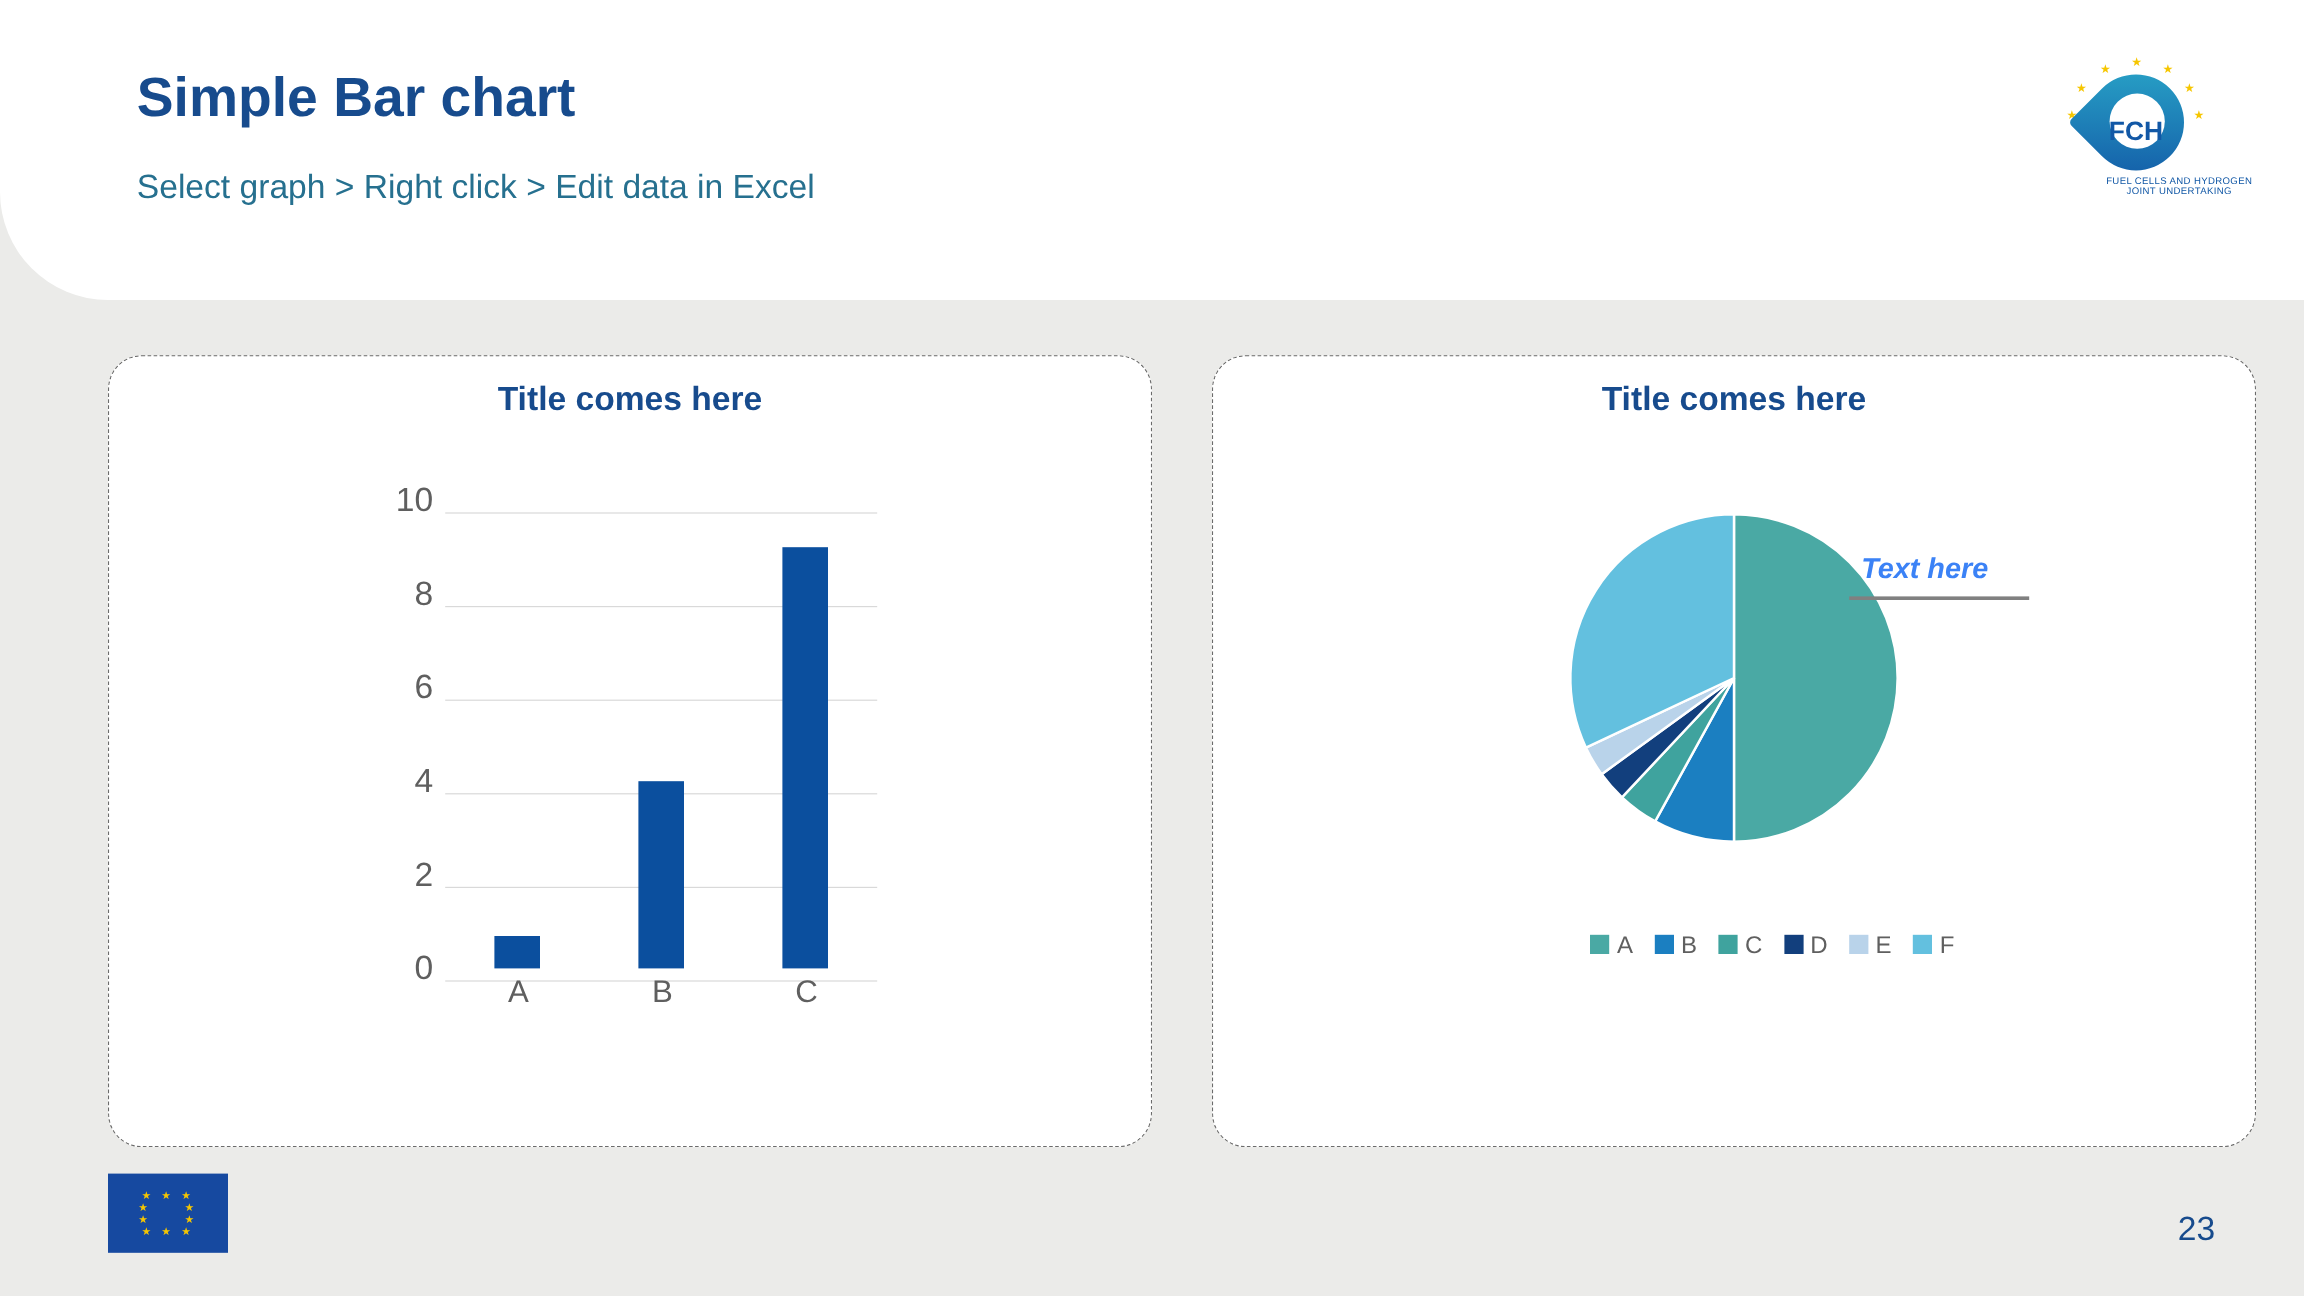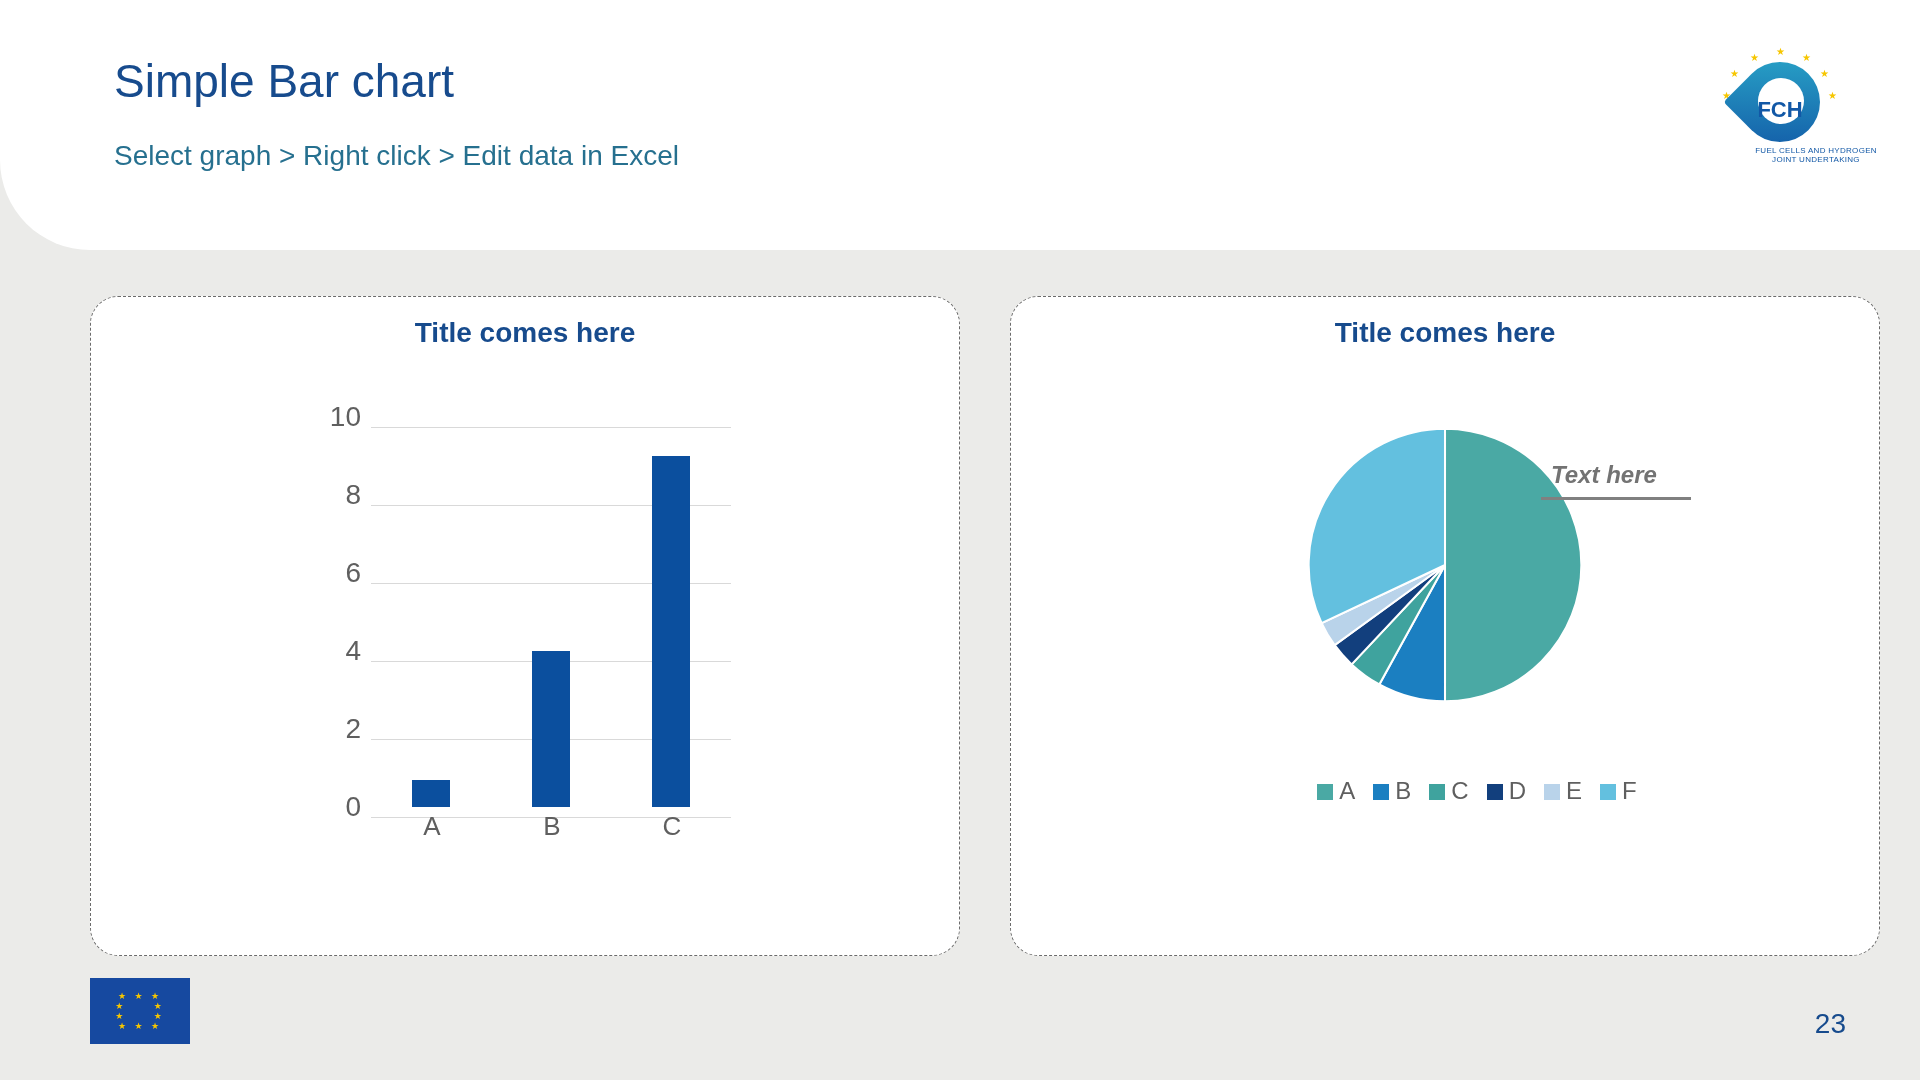--- a/index.html
+++ b/index.html
@@ -4,21 +4,21 @@
 <style>
   * { box-sizing: border-box; margin: 0; padding: 0; }
   html, body { width: 1920px; height: 1080px; font-family: "Segoe UI", Arial, sans-serif; }
   body { background: #ebebe9; overflow: hidden; }
 
   
   .header-band {
     position: absolute; left: 0; top: 0; width: 1920px; height: 250px;
     background: #ffffff; border-bottom-left-radius: 90px;
   }
-  .page-title { position: absolute; left: 114px; top: 54px; font-size: 46px; font-weight: 400; color: #174b8d; }
+  .page-title { position: absolute; left: 114px; top: 54px; font-size: 46px; font-weight: 700; color: #174b8d; }
   .page-subtitle { position: absolute; left: 114px; top: 140px; font-size: 28px; color: #26708f; }
 
   
   .fch-logo { position: absolute; right: 80px; top: 50px; width: 120px; height: 120px; }
   .fch-logo .drop {
     position: absolute; left: 20px; top: 12px; width: 80px; height: 80px;
     background: linear-gradient(135deg,#2aa8c9 0%, #1258a6 100%);
     border-radius: 50% 50% 50% 5% / 50% 50% 50% 5%;
     transform: rotate(45deg);
   }
@@ -51,23 +51,23 @@
   .plot { position:absolute; left:90px; top:10px; width:360px; height:390px; }
   .grid-line { position:absolute; left:0; width:100%; height:1px; background:#d9d9d9; }
   .y-tick { position:absolute; right:380px; width:60px; text-align:right; font-size:28px; color:#5f5f5f; transform:translateY(-50%); }
   .bar { position:absolute; bottom:0; width:38px; background:#0b4f9e; }
   .x-tick { position:absolute; top:404px; font-size:26px; color:#5f5f5f; text-align:center; width:60px; }
 
   
   .pie-wrap { position:absolute; left:0; top:110px; width:100%; }
   .pie-figlabel { text-align:center; font-size:26px; color:#6b6b6b; }
   .pie-svg { display:block; margin:8px auto 0; }
-  .pie-annot { position:absolute; left:540px; top:54px; font-size:24px; font-style:italic; font-weight:600; color:#737373; }
+  .pie-annot { position:absolute; left:540px; top:54px; font-size:24px; font-style:italic; font-weight:600; color:#3b82f6; }
   .pie-annot-line { position:absolute; left:530px; top:90px; width:150px; height:3px; background:#808080; }
-  .legend { position:absolute; left:0; top:370px; width:100%; text-align:center; font-size:24px; color:#5f5f5f;padding-left:46px; }
+  .legend { position:absolute; left:0; top:370px; width:100%; text-align:center; font-size:20px; color:#5f5f5f;padding-left:46px; }
   .legend span.sw { display:inline-block; width:16px; height:16px; margin:0 6px 0 18px; vertical-align:-1px; }
 
   
   .eu-flag { position:absolute; left:90px; bottom:36px; width:100px; height:66px; background:#1649a0; display:flex; align-items:center; justify-content:center; }
   .eu-flag .stars { color:#f6c600; font-size:9px; line-height:10px; width:60px; text-align:center; letter-spacing:3px;}
   .page-num { position:absolute; right:74px; bottom:40px; font-size:28px; color:#174b8d; }
 </style>
 </head>
 <body>
 

